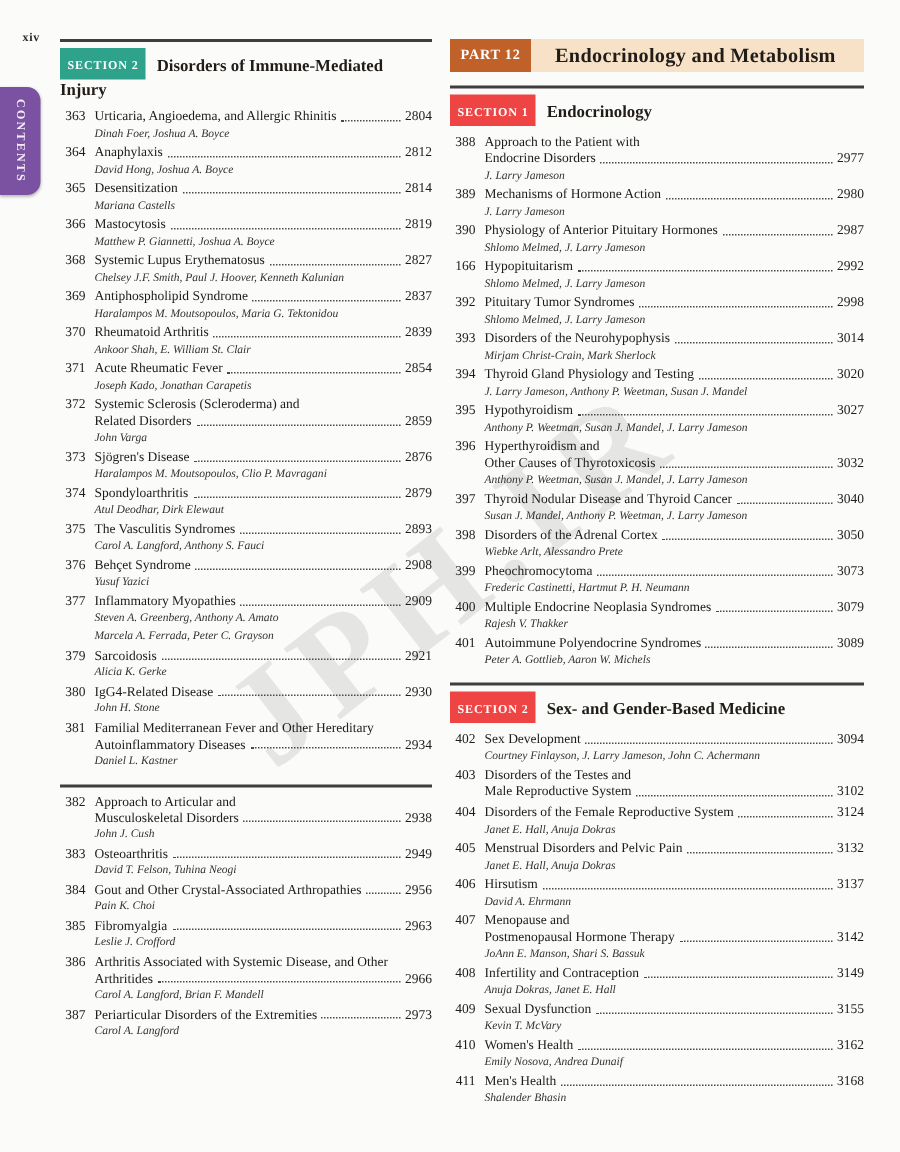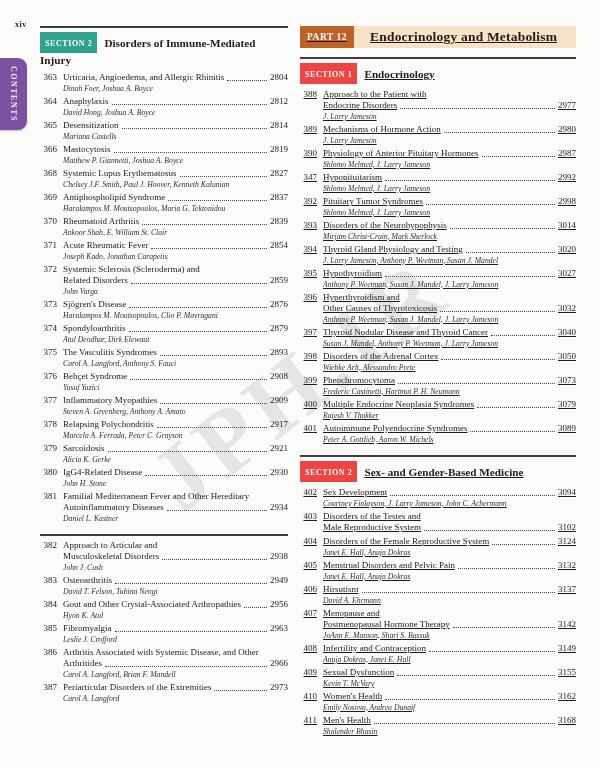--- a/index.html
+++ b/index.html
@@ -31,21 +31,21 @@
     position:absolute;left:40px;top:330px;width:520px;
     text-align:center;
     transform:rotate(-38deg);
     font-size:92px;font-weight:bold;letter-spacing:8px;
     color:rgba(150,150,150,0.22);
     pointer-events:none;white-space:nowrap;
   }
 
   .col{position:absolute;top:26px;}
   .col-left{left:40px;width:248px;}
-  .col-right{left:300px;width:276px;text-decoration:underline;}
+  .col-right{left:300px;width:276px;}
 
   
   .part-banner{
     display:flex;align-items:stretch;height:22px;margin-bottom:9px;
     background:#f7e2c8;
   }
   .part-badge{
     background:#bf6128;color:#fff;
     font-weight:bold;font-size:9.5px;letter-spacing:.5px;
     display:flex;align-items:center;padding:0 7px;white-space:nowrap;
@@ -282,30 +282,20 @@
                 <div class="tlast">
                   <span class="tt">Inflammatory Myopathies</span>
                   <span class="leader"></span>
                   <span class="pg">2909</span>
                 </div>
               </span>
             </div>
             <div class="authors">Steven A. Greenberg, Anthony A. Amato</div>
           </div>
           <div class="chapter">
-            <div class="entry-line">
-              <span class="ch-num">378</span>
-              <span class="ch-body">
-                <div class="tlast">
-                  <span class="tt">Relapsing Polychondritis</span>
-                  <span class="leader"></span>
-                  <span class="pg">2917</span>
-                </div>
-              </span>
-            </div>
             <div class="authors">Marcela A. Ferrada, Peter C. Grayson</div>
           </div>
           <div class="chapter">
             <div class="entry-line">
               <span class="ch-num">379</span>
               <span class="ch-body">
                 <div class="tlast">
                   <span class="tt">Sarcoidosis</span>
                   <span class="leader"></span>
                   <span class="pg">2921</span>
@@ -377,21 +367,21 @@
             <div class="entry-line">
               <span class="ch-num">384</span>
               <span class="ch-body">
                 <div class="tlast">
                   <span class="tt">Gout and Other Crystal-Associated Arthropathies</span>
                   <span class="leader"></span>
                   <span class="pg">2956</span>
                 </div>
               </span>
             </div>
-            <div class="authors">Hyon K. Atul</div>
+            <div class="authors">Pain K. Choi</div>
           </div>
           <div class="chapter">
             <div class="entry-line">
               <span class="ch-num">385</span>
               <span class="ch-body">
                 <div class="tlast">
                   <span class="tt">Fibromyalgia</span>
                   <span class="leader"></span>
                   <span class="pg">2963</span>
                 </div>
@@ -473,21 +463,21 @@
                   <span class="tt">Physiology of Anterior Pituitary Hormones</span>
                   <span class="leader"></span>
                   <span class="pg">2987</span>
                 </div>
               </span>
             </div>
             <div class="authors">Shlomo Melmed, J. Larry Jameson</div>
           </div>
           <div class="chapter">
             <div class="entry-line">
-              <span class="ch-num">347</span>
+              <span class="ch-num">166</span>
               <span class="ch-body">
                 <div class="tlast">
                   <span class="tt">Hypopituitarism</span>
                   <span class="leader"></span>
                   <span class="pg">2992</span>
                 </div>
               </span>
             </div>
             <div class="authors">Shlomo Melmed, J. Larry Jameson</div>
           </div>

